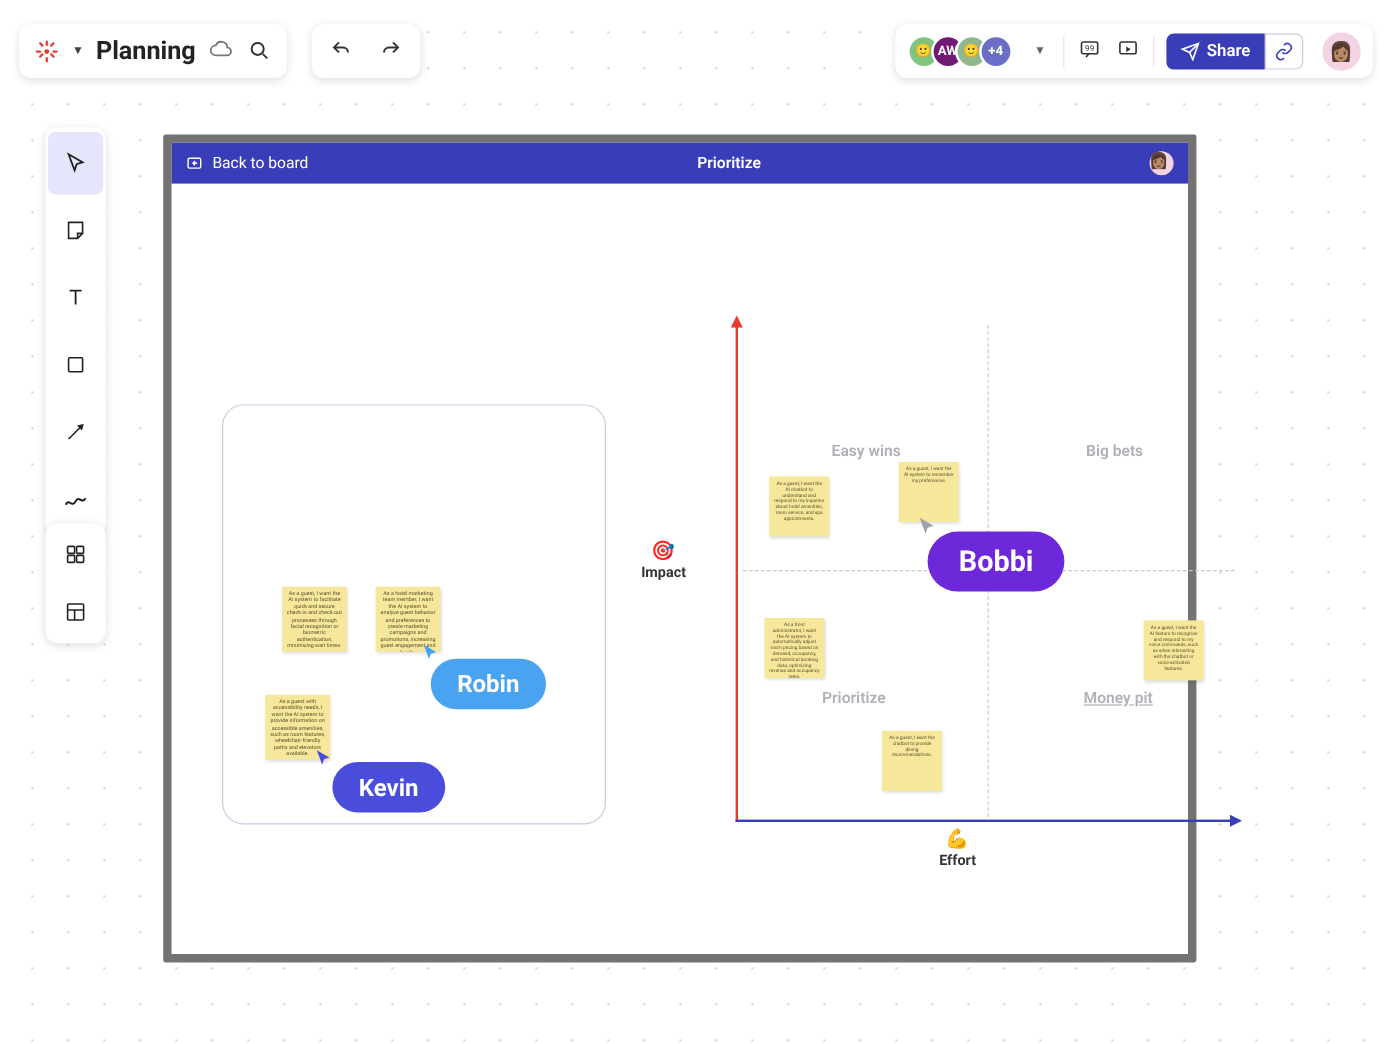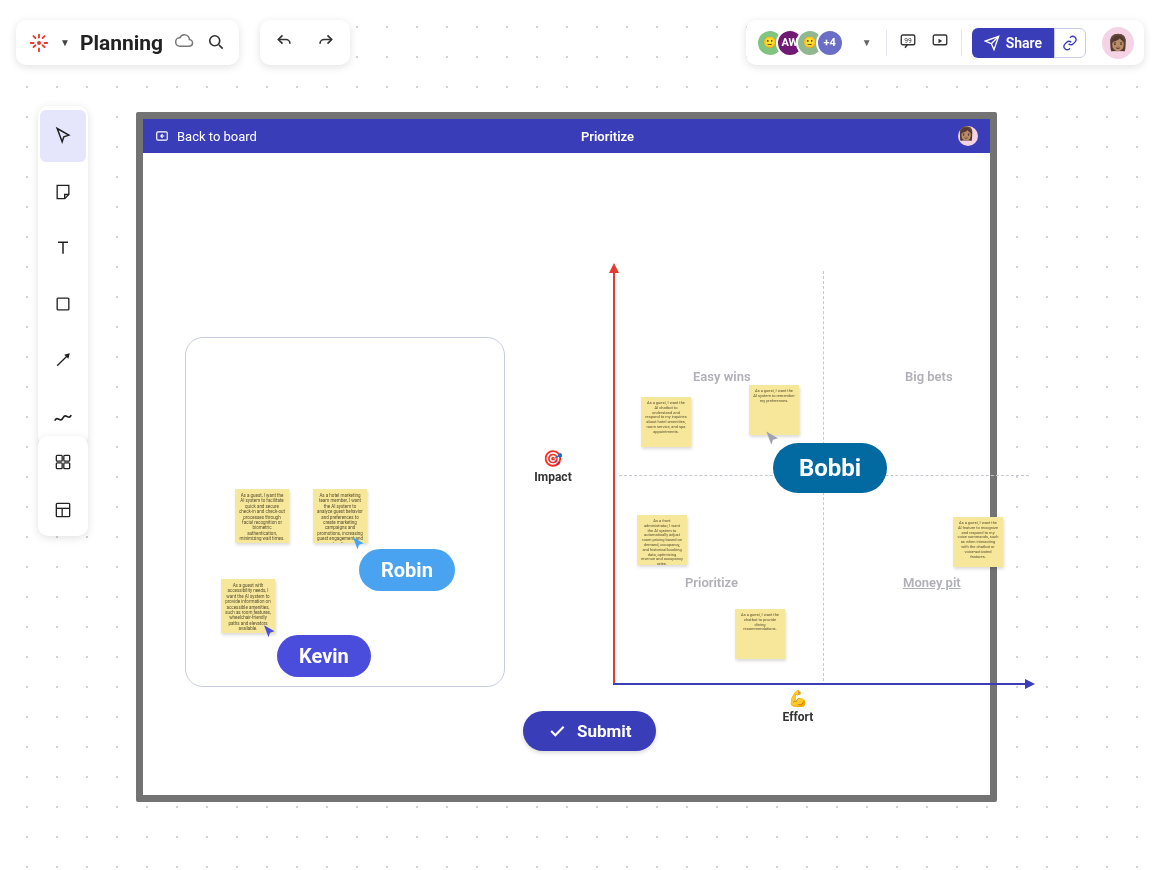--- a/index.html
+++ b/index.html
@@ -68,21 +68,21 @@
 
   
   .sticky { position:absolute; width:54px; height:54px; background:#f6e79a; box-shadow:1px 2px 3px rgba(0,0,0,0.15); font-size:4.5px; line-height:1.2; color:#5a5030; padding:4px; text-align:center; overflow:hidden; cursor:grab; }
   .sticky.small { width:50px; height:50px; font-size:4px; }
 
   
   .cursor-bubble { position:absolute; border-radius:999px; color:#fff; font-weight:700; display:flex; align-items:center; justify-content:center; padding:0 22px; height:42px; font-size:20px; }
   .cursor-bubble.big { height:50px; font-size:24px; padding:0 26px; }
   .cursor-ptr { position:absolute; }
   .cb-blue { background:#4aa3f0; }
-  .cb-gray { background:#0369a1; }
+  .cb-gray { background:#6d28d9; }
   .cb-indigo { background:#4a4ddc; }
 
   
   .submit-btn { position:absolute; left:380px; bottom:44px; background:#3a3db8; color:#fff; height:40px; padding:0 24px; border-radius:999px; display:flex; align-items:center; gap:10px; font-size:17px; font-weight:700; cursor:pointer; box-shadow:0 2px 4px rgba(0,0,0,0.15); }
 
 </style>
 </head>
 <body>
 
 <div class="canvas-bg"></div>
@@ -287,20 +287,14 @@
     <div class="axis-label" style="left:625px; top:536px; width:60px;">
       <span class="axis-emoji">💪</span>
       <span>Effort</span>
     </div>
 
     <svg class="cursor-ptr" style="left:620px; top:276px;" width="20" height="20" viewBox="0 0 24 24">
         <path d="M4 3l14 8-6 2-2 6L4 3z" fill="#a0a2ad"></path>
       </svg>
     <div class="cursor-bubble cb-gray big" style="left:630px; top:290px;">Bobbi</div>
 
-    <div class="submit-btn">
-      <svg width="20" height="20" viewBox="0 0 24 24" fill="none" stroke="#fff" stroke-width="2.5">
-          <path d="M5 12l5 5L20 7"></path>
-        </svg>
-      <span>Submit</span>
-    </div>
   </div>
 </div>
 
 </body></html>

